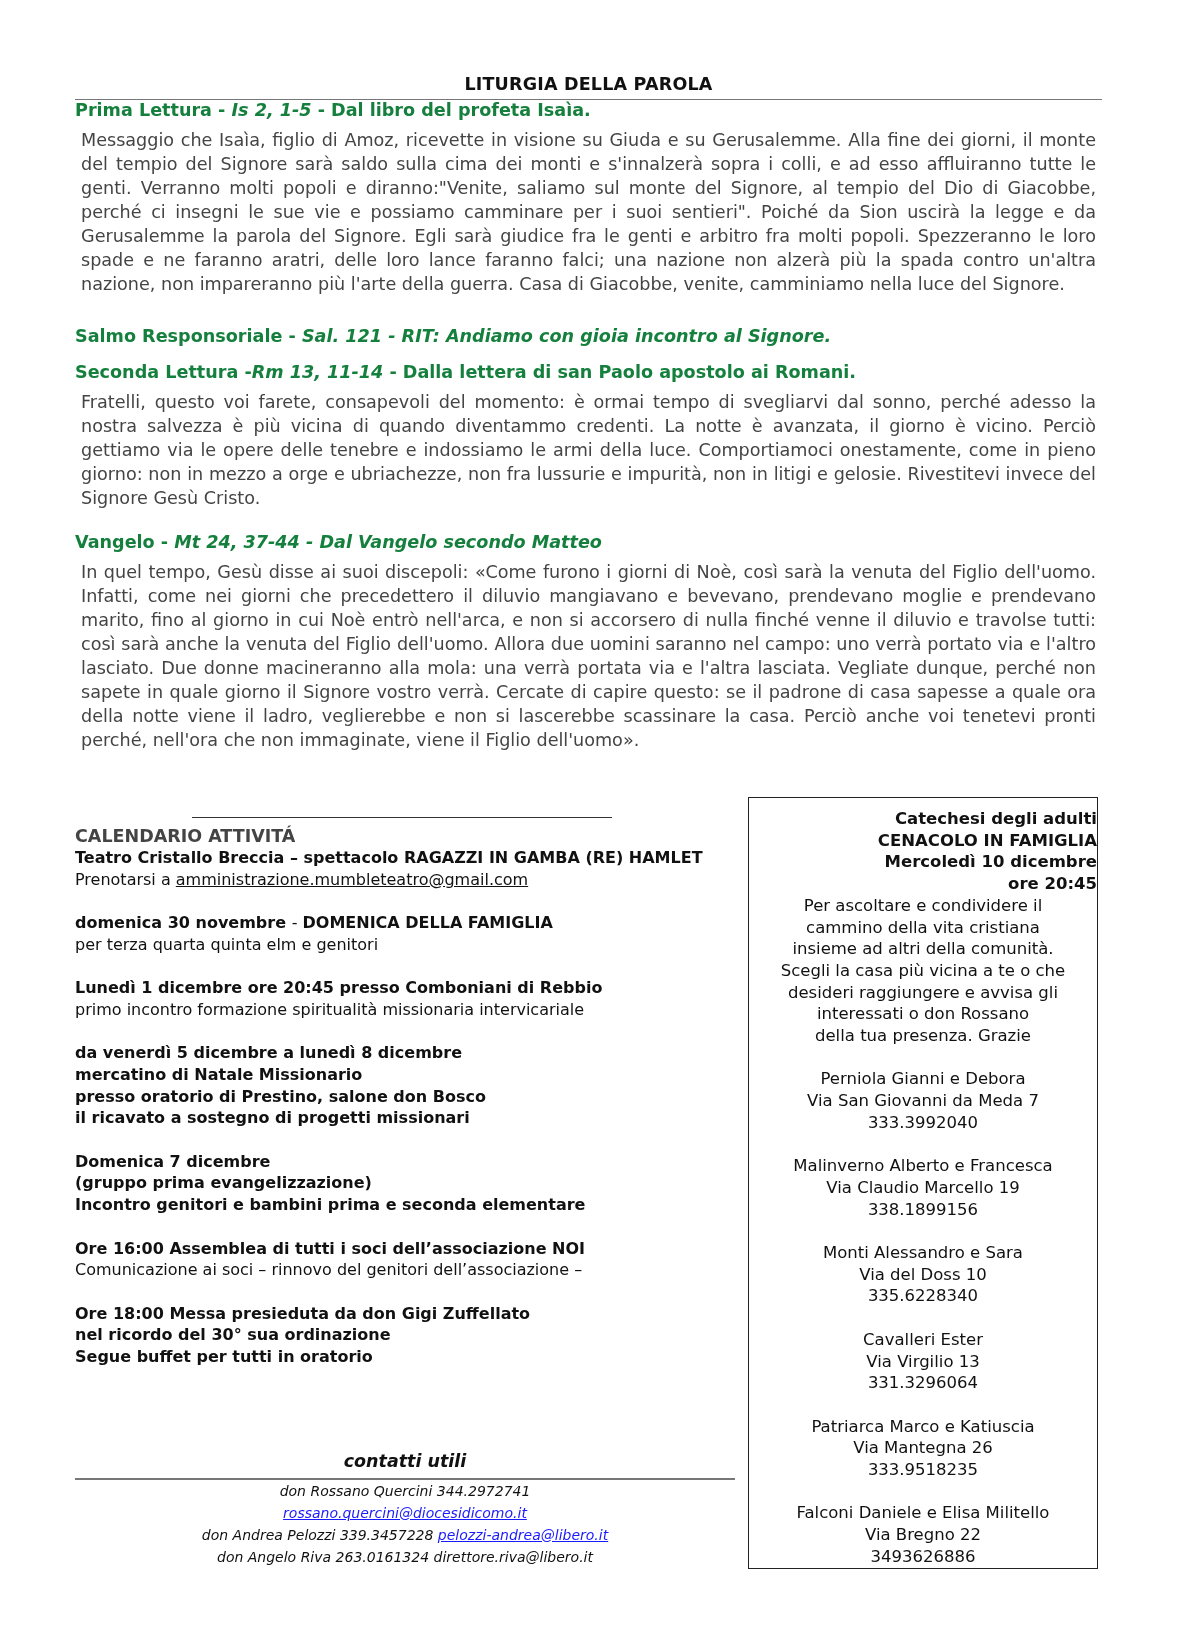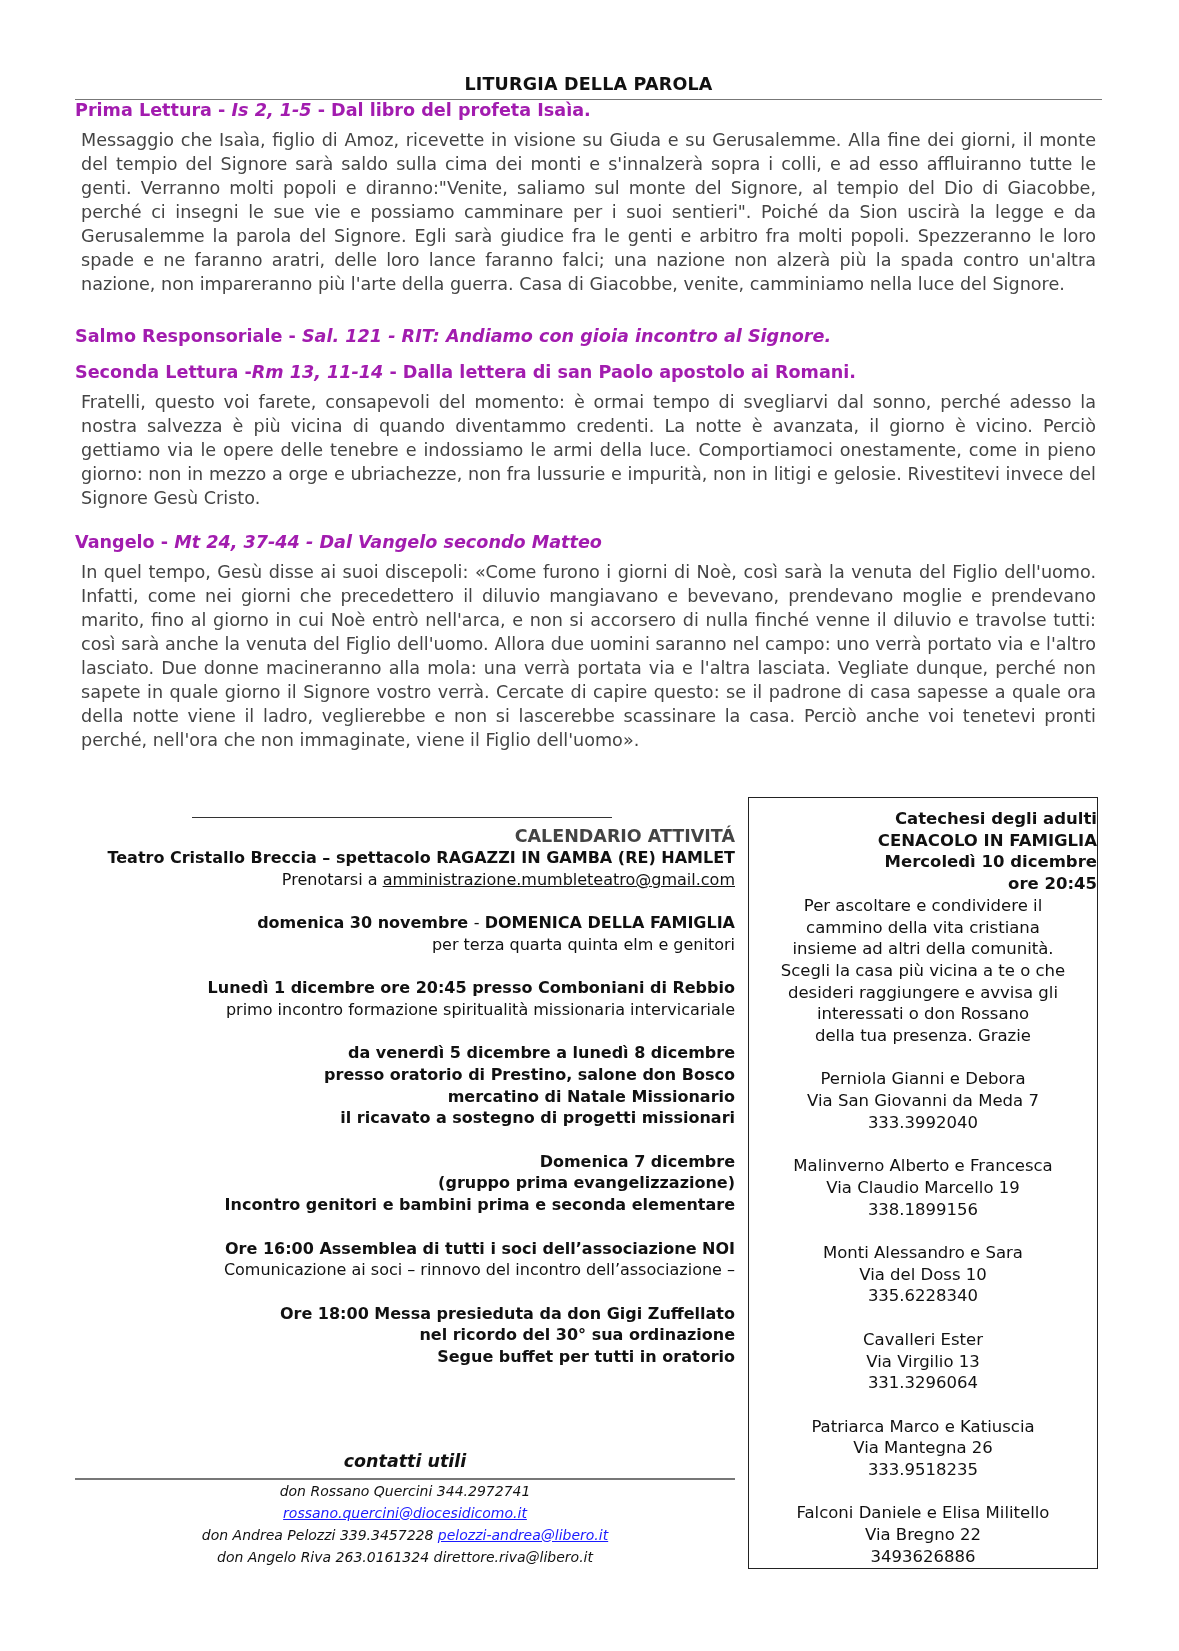--- a/index.html
+++ b/index.html
@@ -7,26 +7,26 @@
          font-family: "DejaVu Sans", "Liberation Sans", sans-serif; }
   .page { position: absolute; left: 0; top: 0; width: 1179px; height: 1651px; }
 
   
   .lit-title { position: absolute; left: 75px; top: 74px; width: 1027px; text-align: center;
                font-weight: bold; font-size: 17.5px; color: #111; letter-spacing: 0.2px; }
   .lit-rule { position: absolute; left: 75px; top: 99px; width: 1027px; height: 0;
               border-top: 1.5px solid #777; }
   .lit { position: absolute; left: 75px; width: 1027px; color: #444;
          font-size: 17.6px; line-height: 24px; }
-  .lit .head { font-weight: bold; color: #a21caf; }
+  .lit .head { font-weight: bold; color: #15803d; }
   .lit .head i { font-style: italic; }
   .lit p { margin: 6px; text-align: justify; text-align-last: left; }
 
   
-  .cal { position: absolute; left: 75px; top: 800px; width: 660px; text-align: right;
+  .cal { position: absolute; left: 75px; top: 800px; width: 660px; text-align: left;
          color: #111; font-size: 16px; line-height: 21.7px; }
   .cal-rule { position: absolute; left: 192px; top: 817px; width: 420px; height: 0;
               border-top: 1.5px solid #333; }
   .cal-title { font-weight: bold; color: #444; font-size: 17.5px; margin-top: 25px; line-height: 22px; }
   .cal b { font-weight: bold; }
   .cal .blk { margin: 0; }
   .cal .gap { height: 21.7px; }
   .cal .link { text-decoration: underline; color: #111; }
 
   .contacts-title { position: absolute; left: 75px; top: 1451px; width: 660px; text-align: center;
@@ -89,36 +89,36 @@
     <div class="gap"></div>
 
     <div class="blk">
       <div><b>Lunedì 1 dicembre ore 20:45 presso Comboniani di Rebbio</b></div>
       <div>primo incontro formazione spiritualità missionaria intervicariale</div>
     </div>
     <div class="gap"></div>
 
     <div class="blk">
       <div><b>da venerdì 5 dicembre a lunedì 8 dicembre</b></div>
+      <div><b>mercatino di Natale Missionario</b></div>
       <div><b>presso oratorio di Prestino, salone don Bosco</b></div>
-      <div><b>mercatino di Natale Missionario</b></div>
       <div><b>il ricavato a sostegno di progetti missionari</b></div>
     </div>
     <div class="gap"></div>
 
     <div class="blk">
       <div><b>Domenica 7 dicembre</b></div>
       <div><b>(gruppo prima evangelizzazione)</b></div>
       <div><b>Incontro genitori e bambini prima e seconda elementare</b></div>
     </div>
     <div class="gap"></div>
 
     <div class="blk">
       <div><b>Ore 16:00 Assemblea di tutti i soci dell’associazione NOI</b></div>
-      <div>Comunicazione ai soci – rinnovo del incontro dell’associazione –</div>
+      <div>Comunicazione ai soci – rinnovo del genitori dell’associazione –</div>
     </div>
     <div class="gap"></div>
 
     <div class="blk">
       <div><b>Ore 18:00 Messa presieduta da don Gigi Zuffellato</b></div>
       <div><b>nel ricordo del 30° sua ordinazione</b></div>
       <div><b>Segue buffet per tutti in oratorio</b></div>
     </div>
   </div>
 

